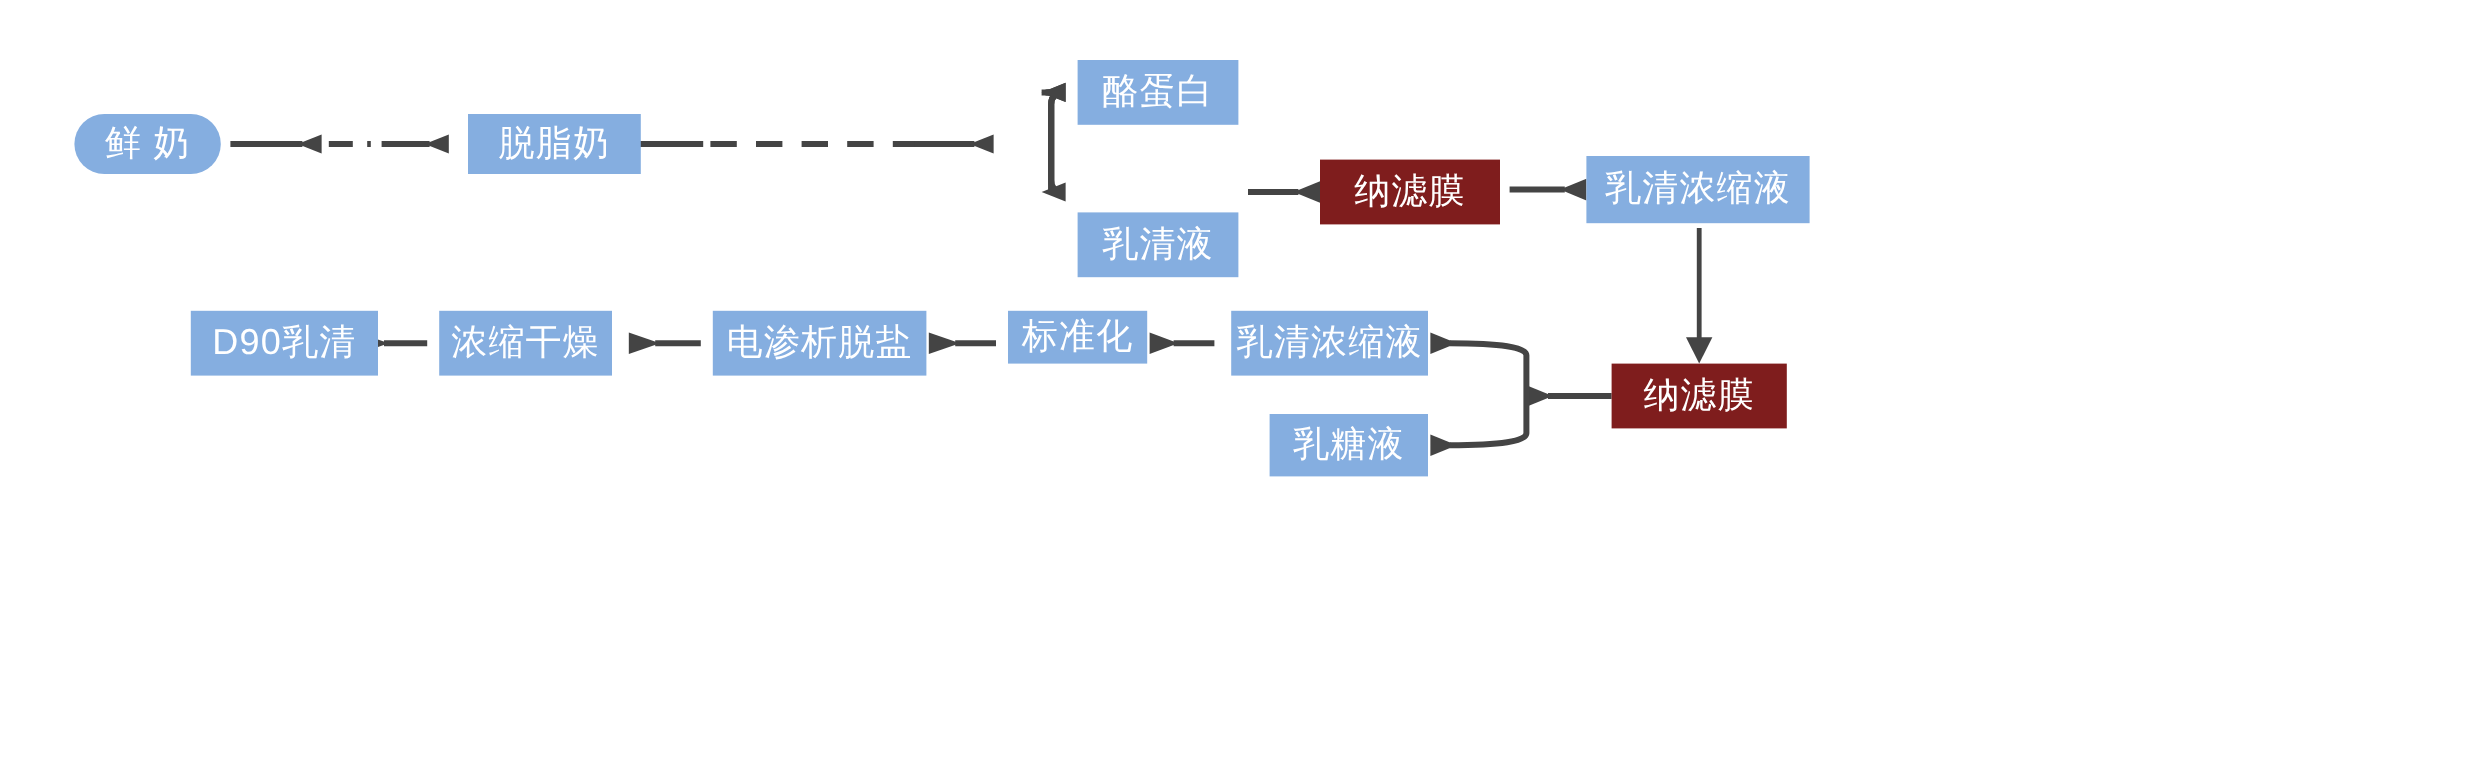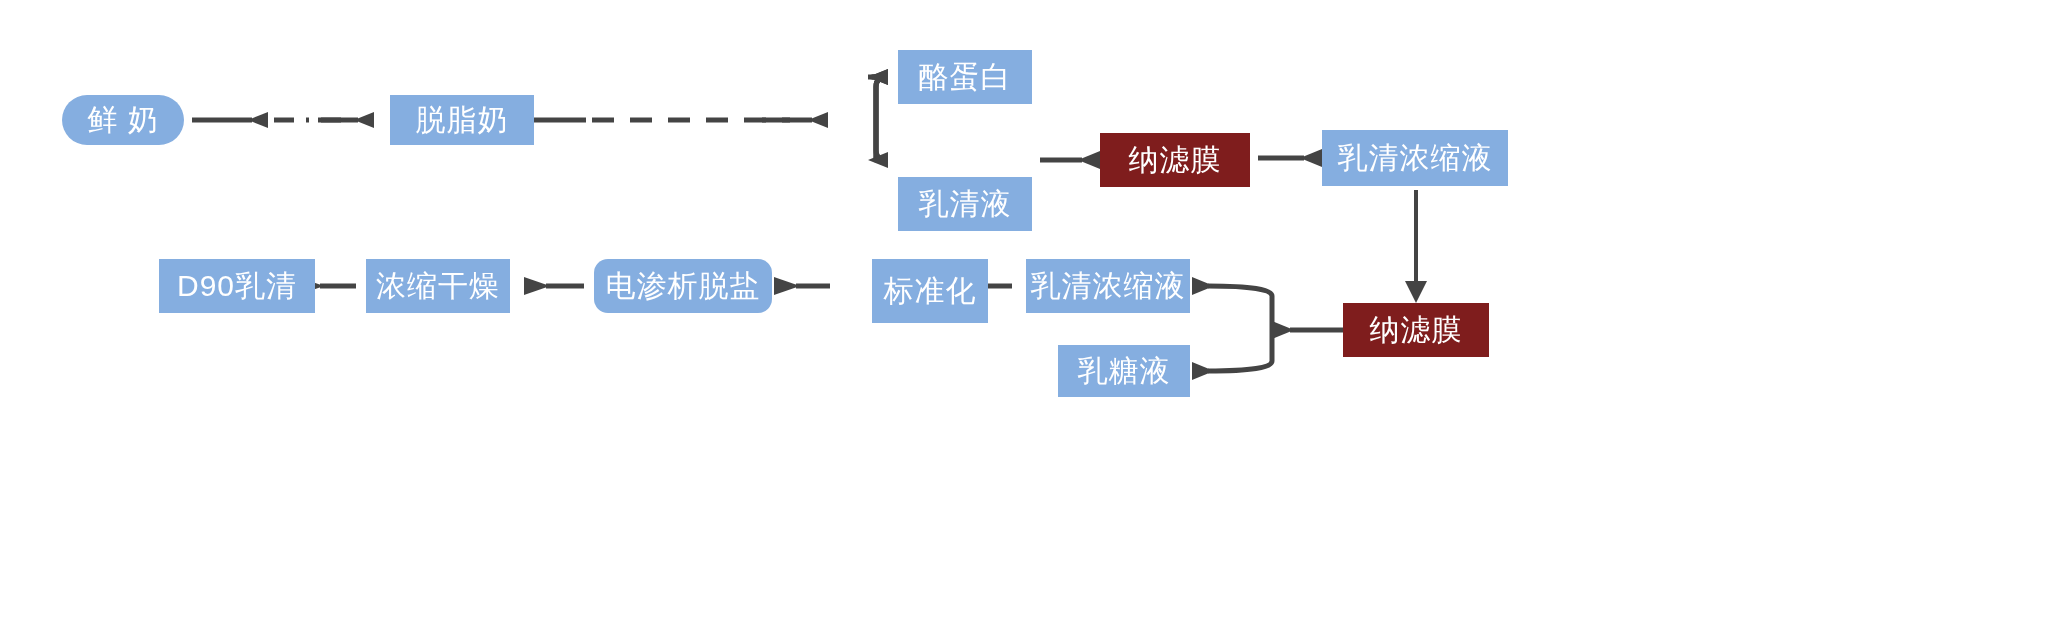--- a/index.html
+++ b/index.html
@@ -156,24 +156,24 @@
       </div>
       <div class="node dark" style="left: 1343px; top: 303px; width: 146px; height: 54px;">
         <span>纳滤膜</span>
       </div>
       <div class="node light" style="left: 1026px; top: 259px; width: 164px; height: 54px;">
         <span>乳清浓缩液</span>
       </div>
       <div class="node light" style="left: 1058px; top: 345px; width: 132px; height: 52px;">
         <span>乳糖液</span>
       </div>
-      <div class="node light" style="left: 840px; top: 259px; width: 116px; height: 64px; margin-left: 32px;">
+      <div class="node light" style="left: 840px; top: 259px; width: 116px; height: 44px;">
         <span>标准化</span>
       </div>
-      <div class="node light" style="left: 594px; top: 259px; width: 178px; height: 54px; border-radius: 14px;">
+      <div class="node light" style="left: 594px; top: 259px; width: 178px; height: 54px;">
         <span>电渗析脱盐</span>
       </div>
       <div class="node light" style="left: 366px; top: 259px; width: 144px; height: 54px;">
         <span>浓缩干燥</span>
       </div>
       <div class="node light" style="left: 140px; top: 259px; width: 156px; height: 54px; margin-left: 19px;">
         <span>D90乳清</span>
       </div>
     </div>
 

